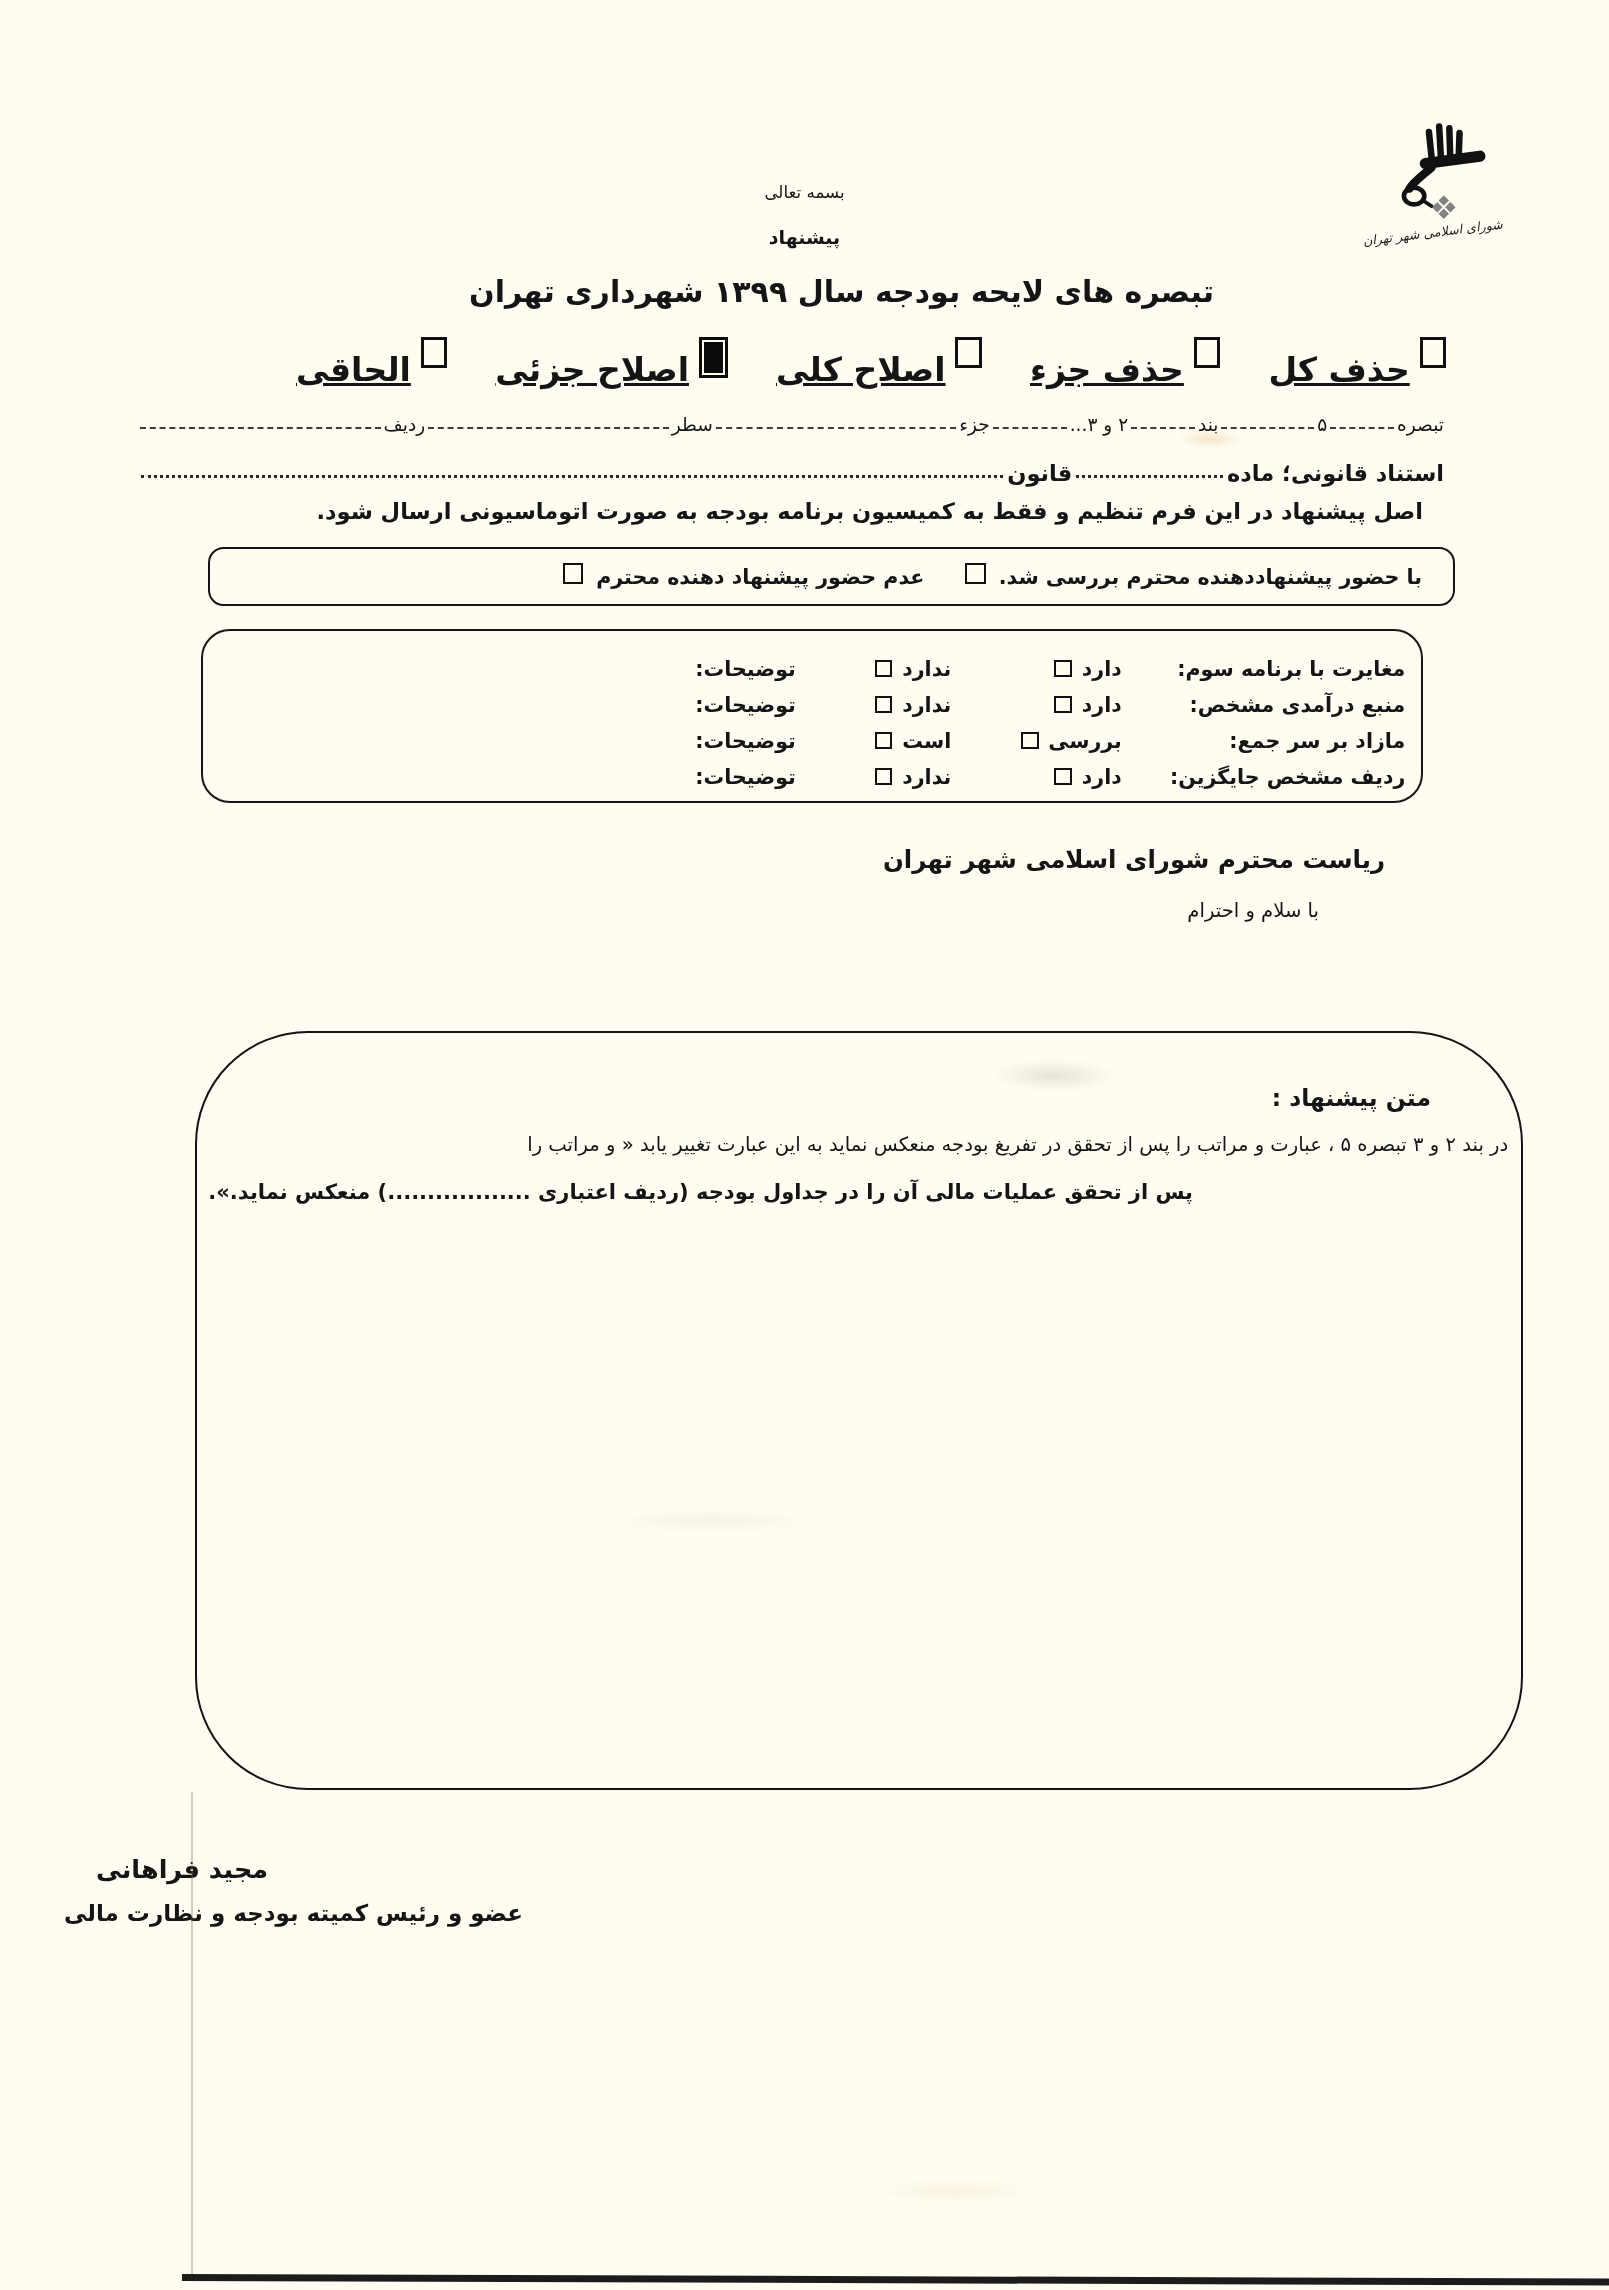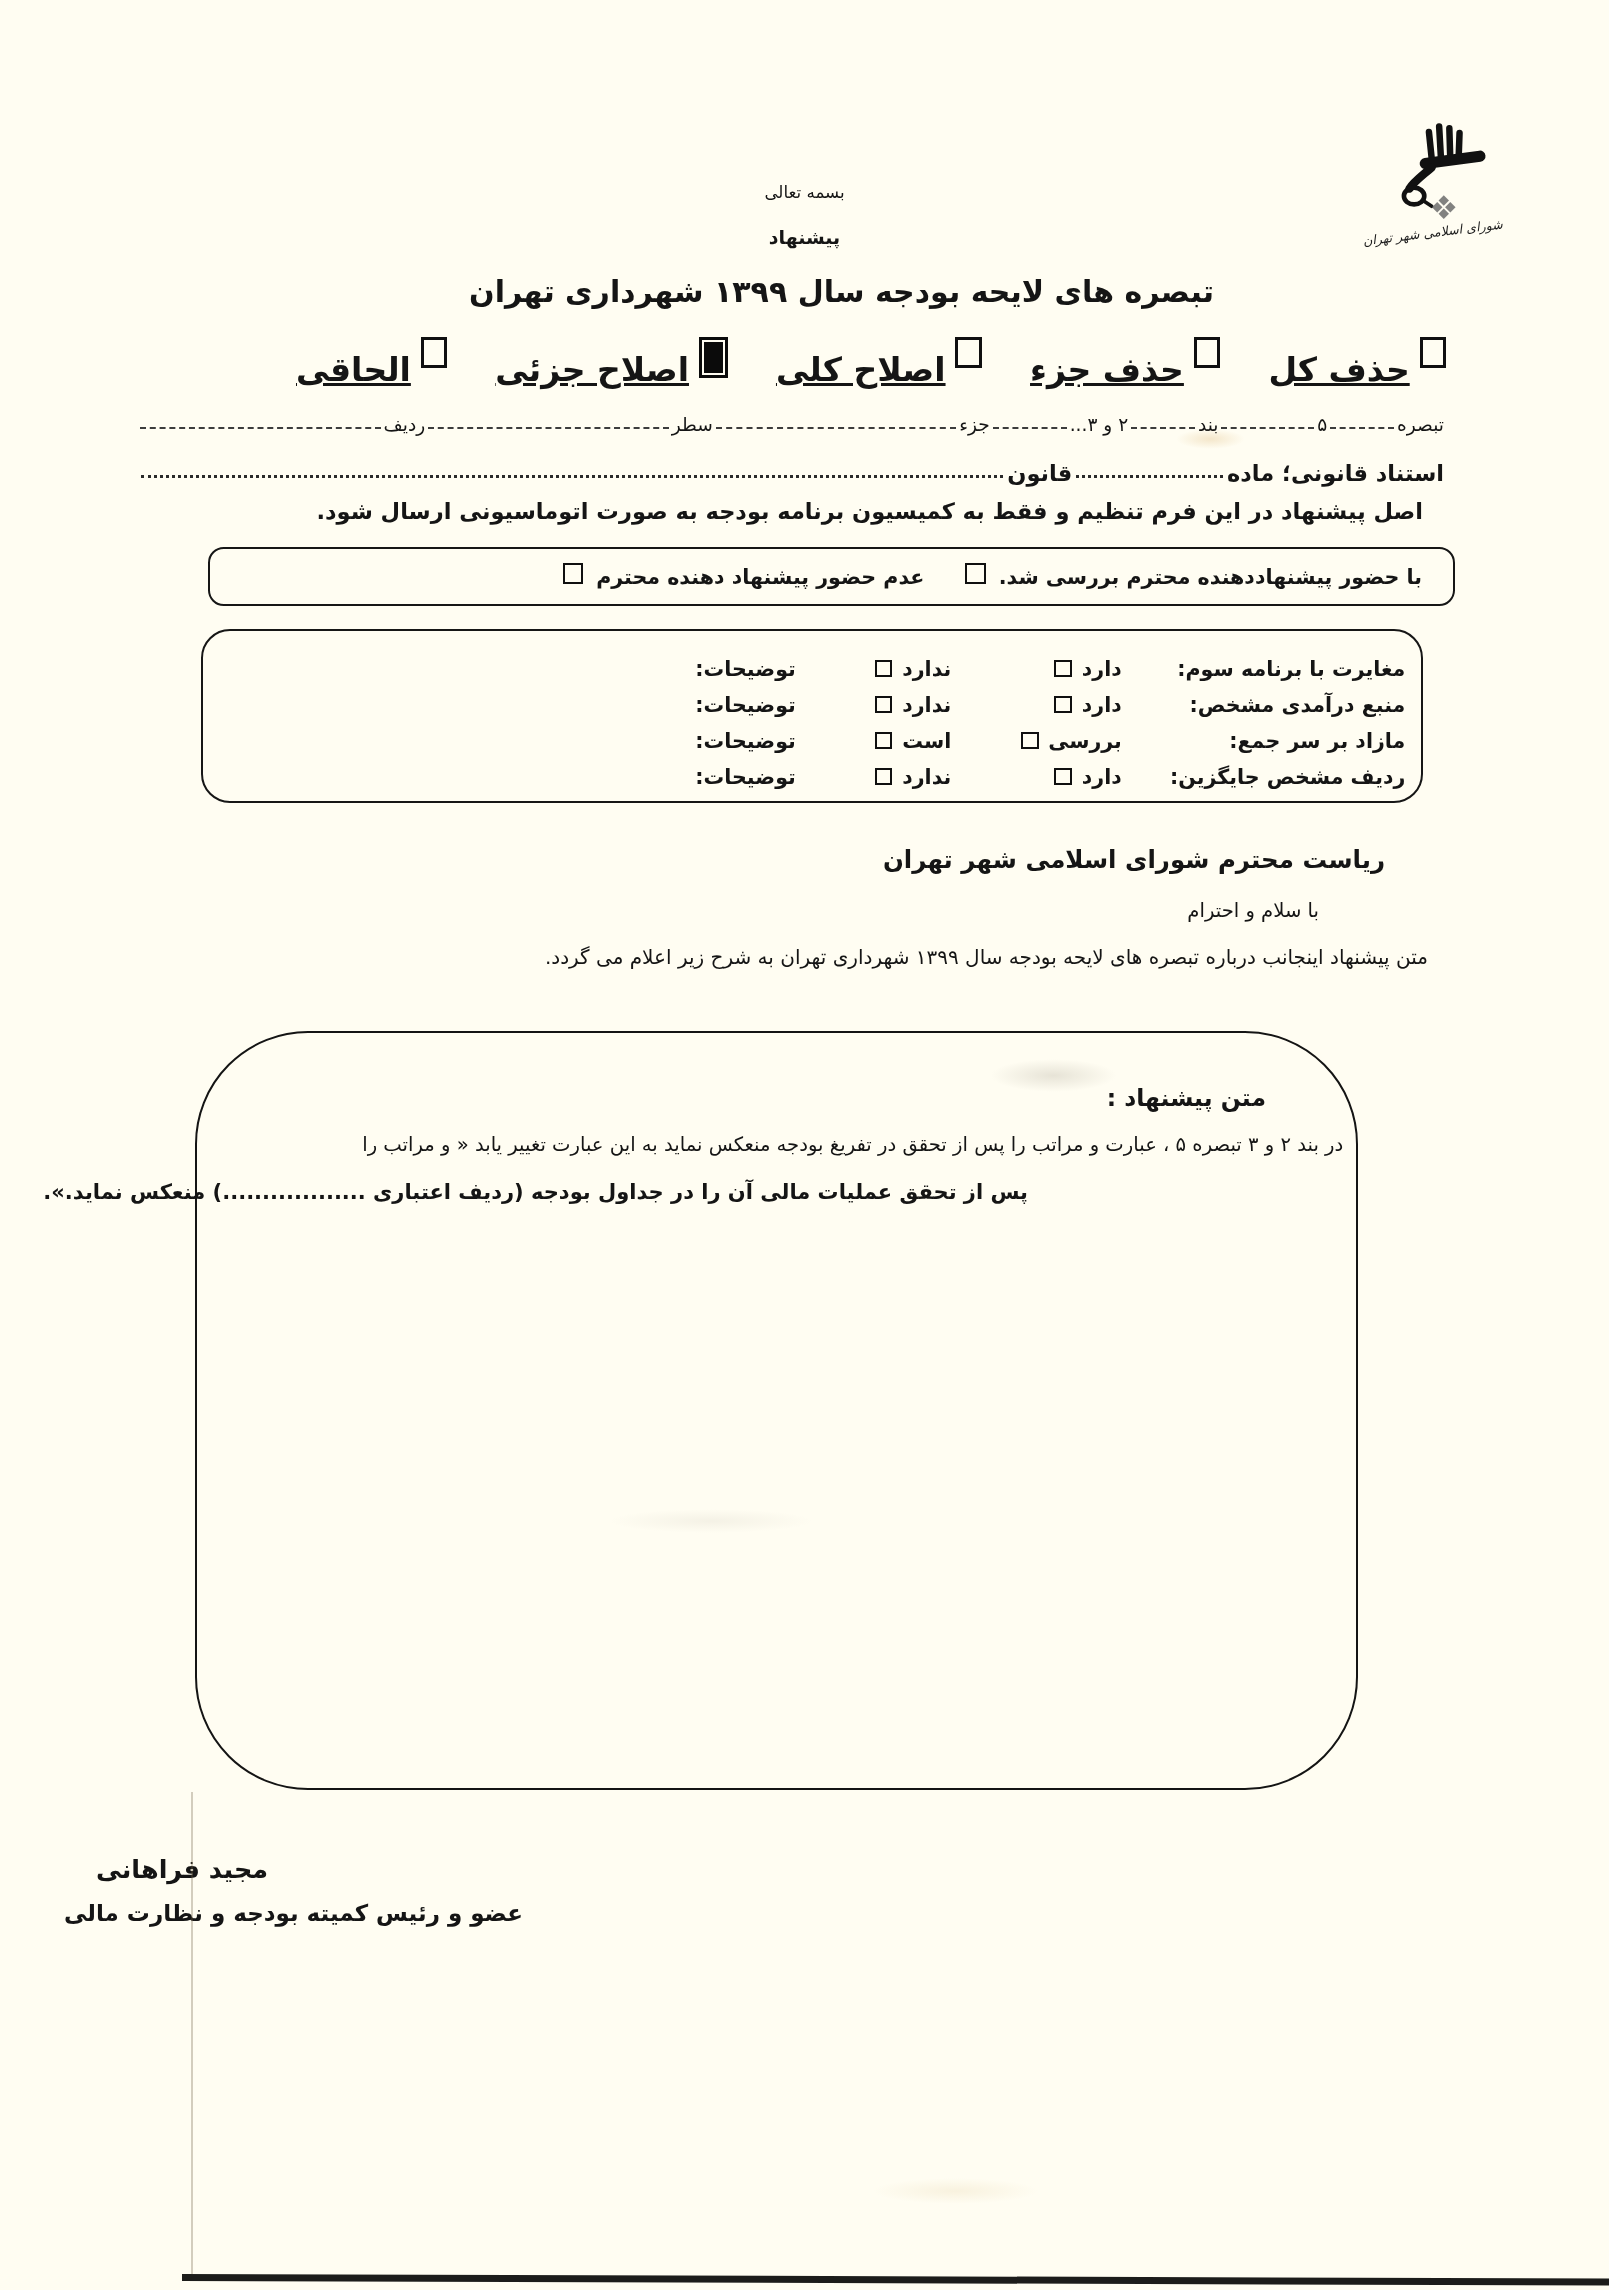--- a/index.html
+++ b/index.html
@@ -76,21 +76,21 @@
     display:grid;grid-template-columns:260px 147px 132px 127px;column-gap:23.5px;
     align-items:center;height:36px;font-size:20.6px;font-weight:700;white-space:nowrap;
   }
   .crit-opt{display:flex;align-items:center;gap:9.8px;text-align:right;}
   
   .recipient{position:absolute;top:845px;right:224px;font-size:24.5px;font-weight:700;white-space:nowrap;}
   .salutation{position:absolute;top:899px;right:290px;font-size:19.6px;white-space:nowrap;}
   .intro{position:absolute;top:945px;right:181px;font-size:20px;white-space:nowrap;}
   
   .proposal-box{
-    position:absolute;top:1031px;left:195px;width:1163px;height:759px;
+    position:absolute;top:1031px;left:195px;width:1328px;height:759px;
     box-sizing:border-box;border:2.9px solid #141414;border-radius:113px;
   }
   .p-label{position:absolute;top:51px;right:90px;font-size:23.5px;font-weight:700;white-space:nowrap;}
   .p-line1{position:absolute;top:100px;right:12.7px;font-size:19.6px;white-space:nowrap;margin-left:32px;}
   .p-line2{position:absolute;top:147px;right:328px;font-size:21px;font-weight:700;white-space:nowrap;}
   
   .signature{position:absolute;top:1854px;left:96px;width:427px;text-align:left;font-weight:700;}
   .sig-name{font-size:25.5px;margin-bottom:15.7px;white-space:nowrap;}
   .sig-title{font-size:23px;white-space:nowrap;}
   
@@ -239,21 +239,20 @@
       <span class="crit-opt">
         <span>ندارد</span>
         <span class="cb small"></span>
       </span>
       <span>توضیحات:</span>
     </div>
   </div>
 
   <div class="recipient">ریاست محترم شورای اسلامی شهر تهران</div>
   <div class="salutation">با سلام و احترام</div>
-  <div class="intro">متن پیشنهاد اینجانب درباره تبصره های لایحه بودجه سال ۱۳۹۹ شهرداری تهران به شرح زیر اعلام می گردد.</div>
 
   <div class="proposal-box">
     <div class="p-label">متن پیشنهاد :</div>
     <div class="p-line1">در بند ۲ و ۳ تبصره ۵ ، عبارت  و مراتب را پس از تحقق در تفریغ بودجه منعکس نماید به این عبارت تغییر یابد « و مراتب را</div>
     <div class="p-line2">پس از تحقق عملیات مالی آن را در جداول بودجه (ردیف اعتباری ..................) منعکس نماید.».</div>
   </div>
 
   <div class="signature">
     <div class="sig-name">مجید فراهانی</div>
     <div class="sig-title">عضو و رئیس کمیته بودجه و نظارت مالی</div>

